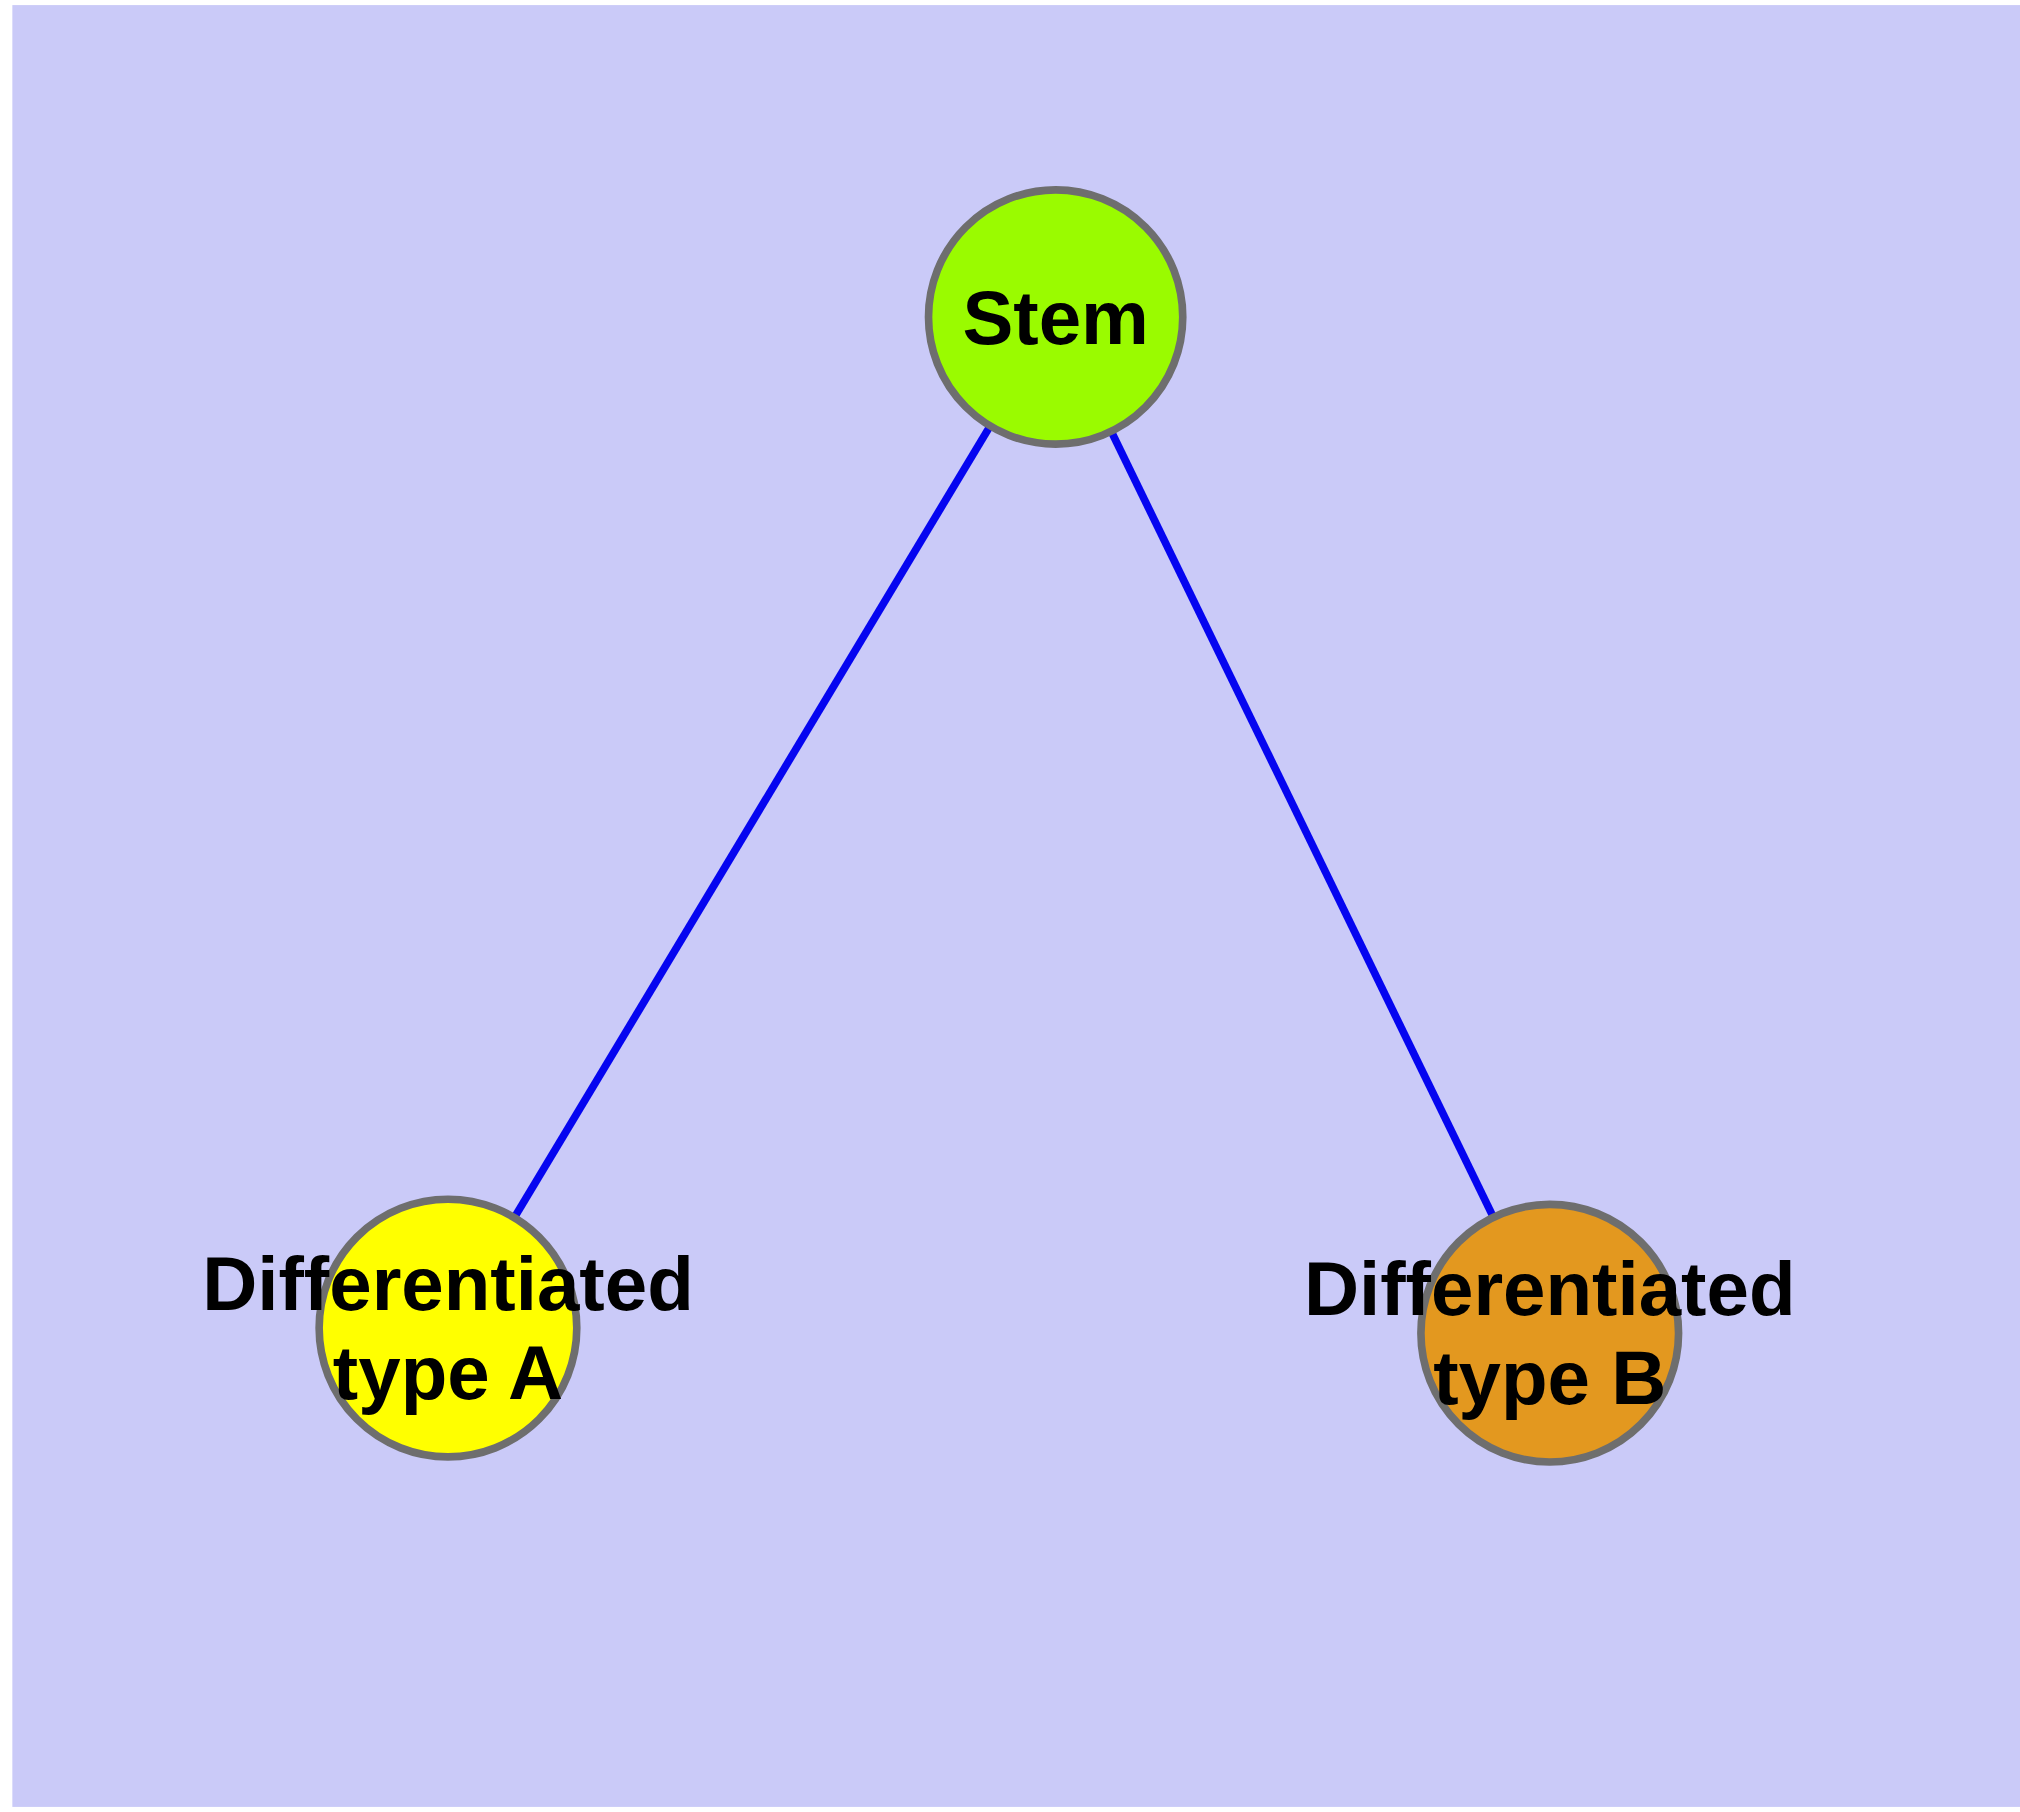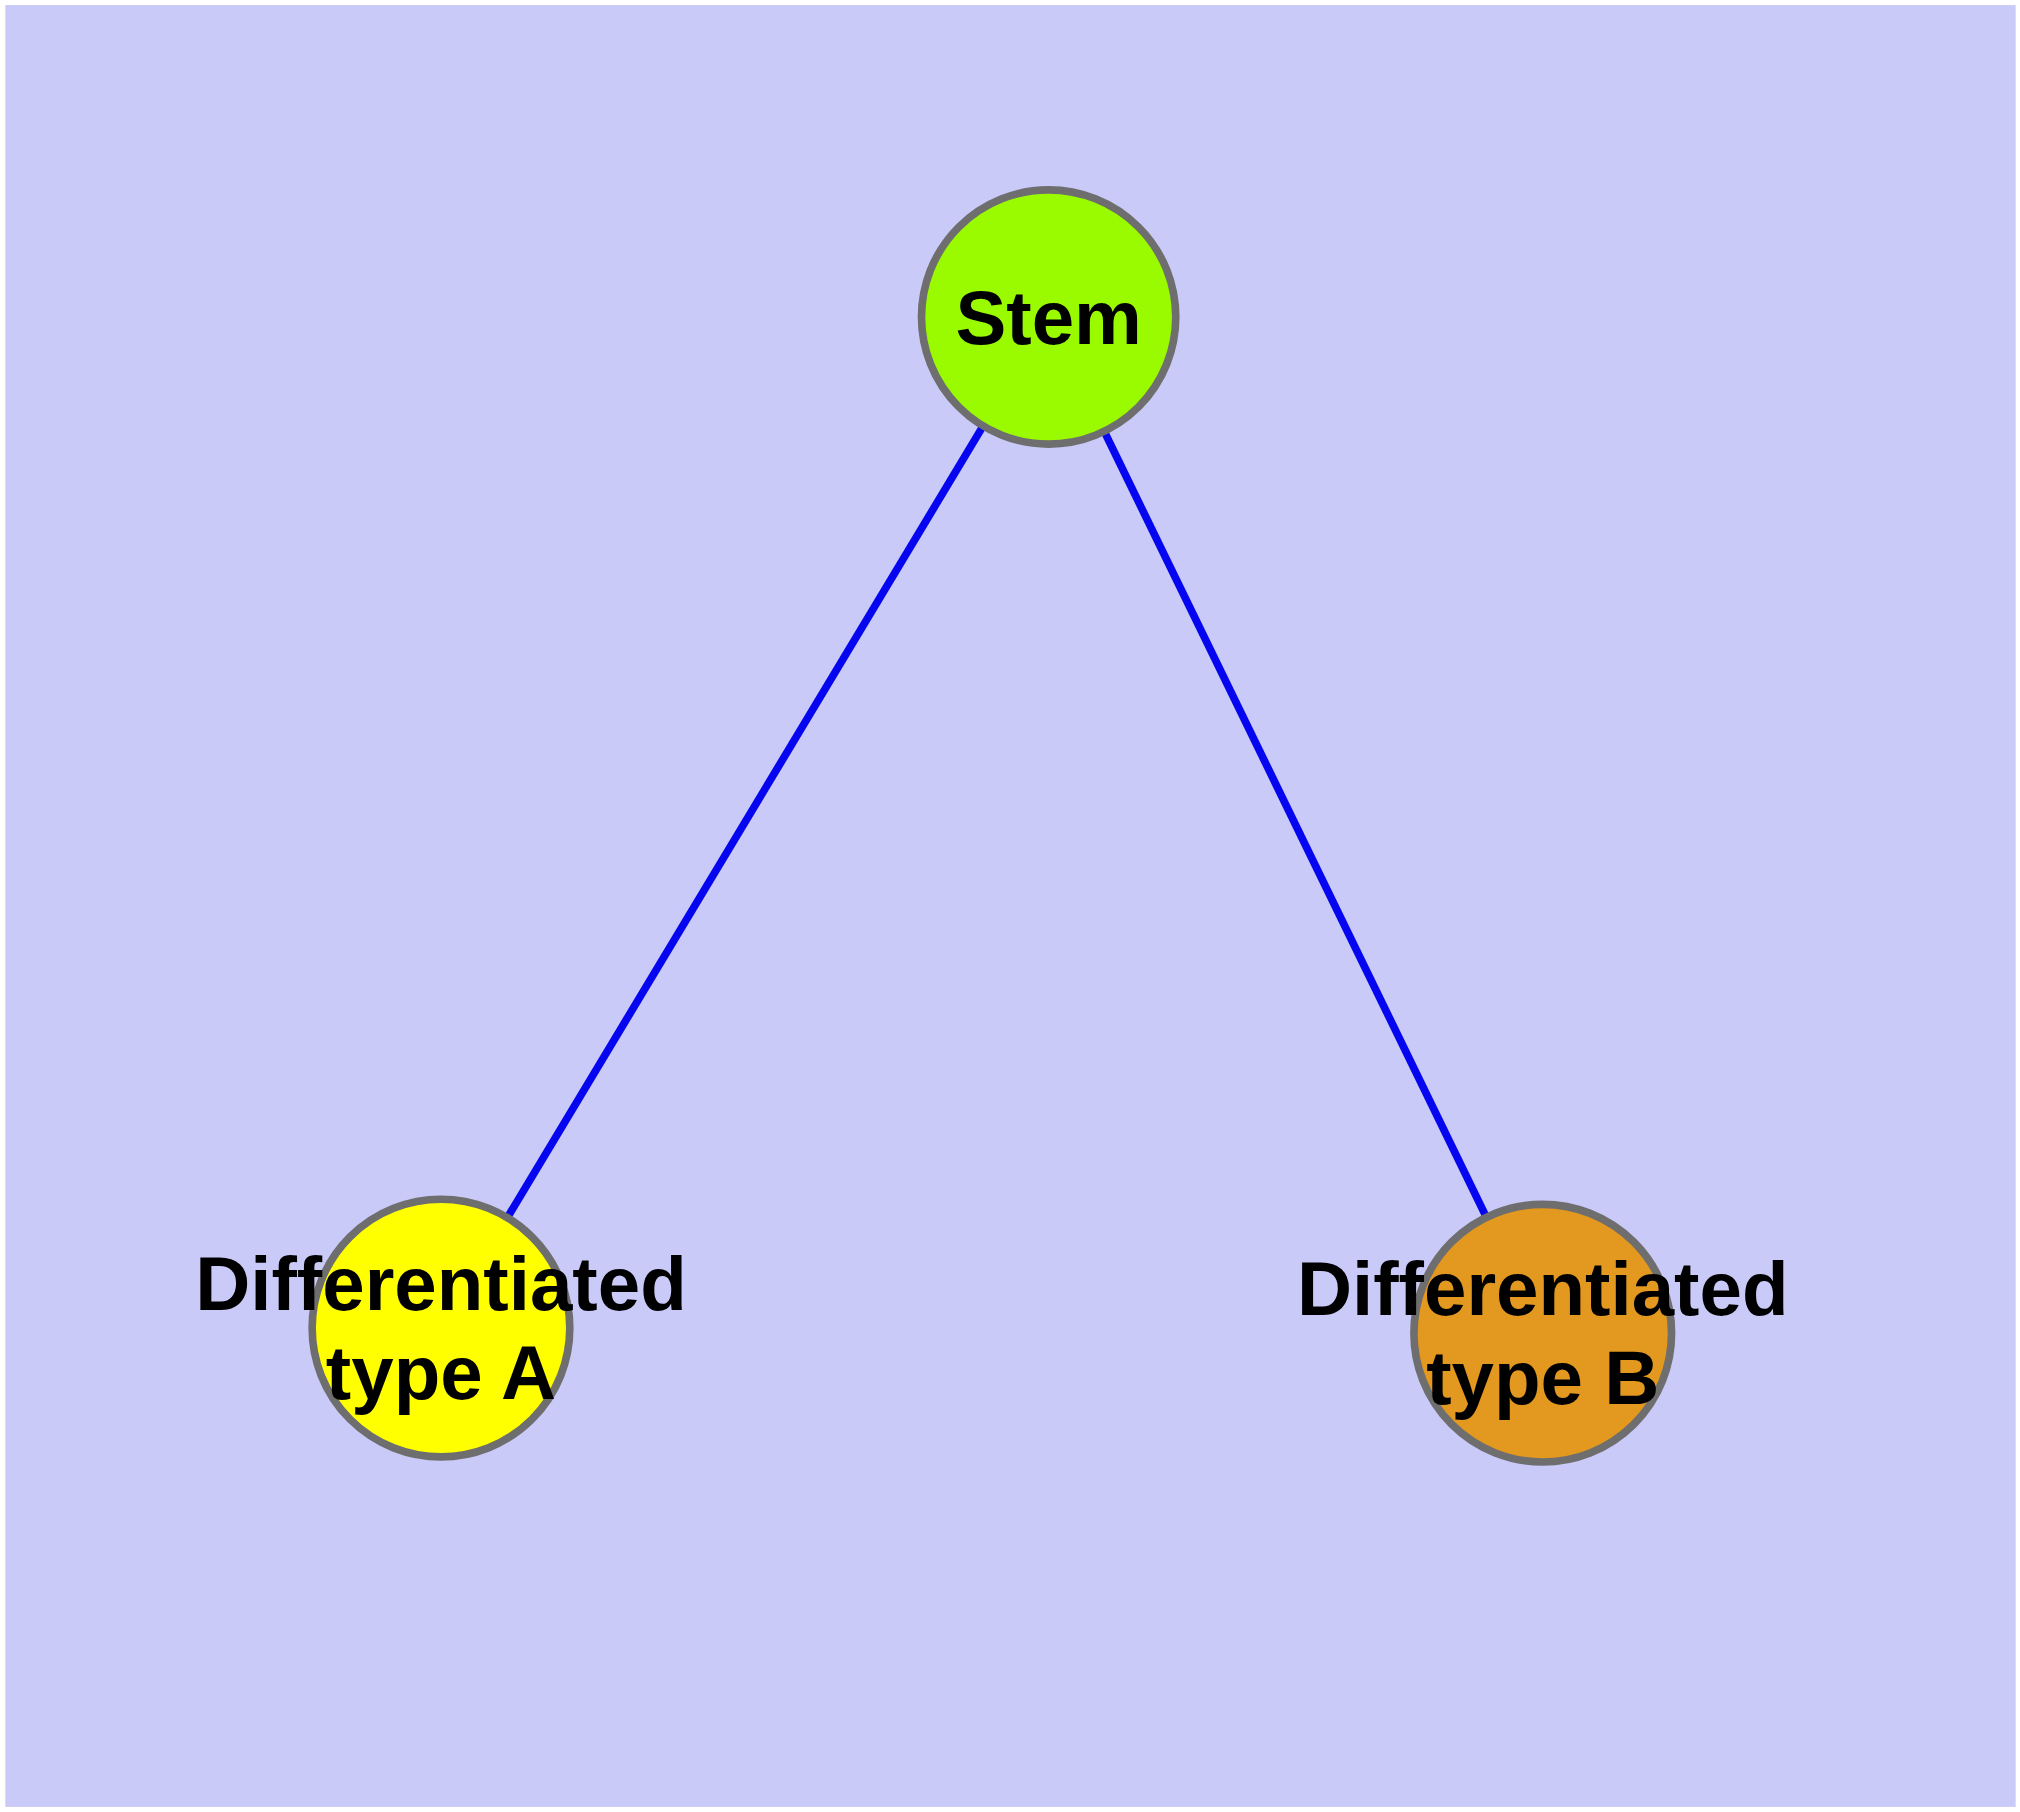--- a/index.html
+++ b/index.html
@@ -7,20 +7,21 @@
       padding: 0;
       background: #ffffff;
       width: 2021px;
       height: 1812px;
       overflow: hidden;
     }
     .stage {
       position: relative;
       width: 1630px;
       height: 1812px;
+      margin-left: 7px;
     }
     svg.graph-canvas {
       display: block;
       width: 2021px;
       height: 1812px;
     }
     .graph-edge {
       stroke-width: 9;
       fill: none;
     }

